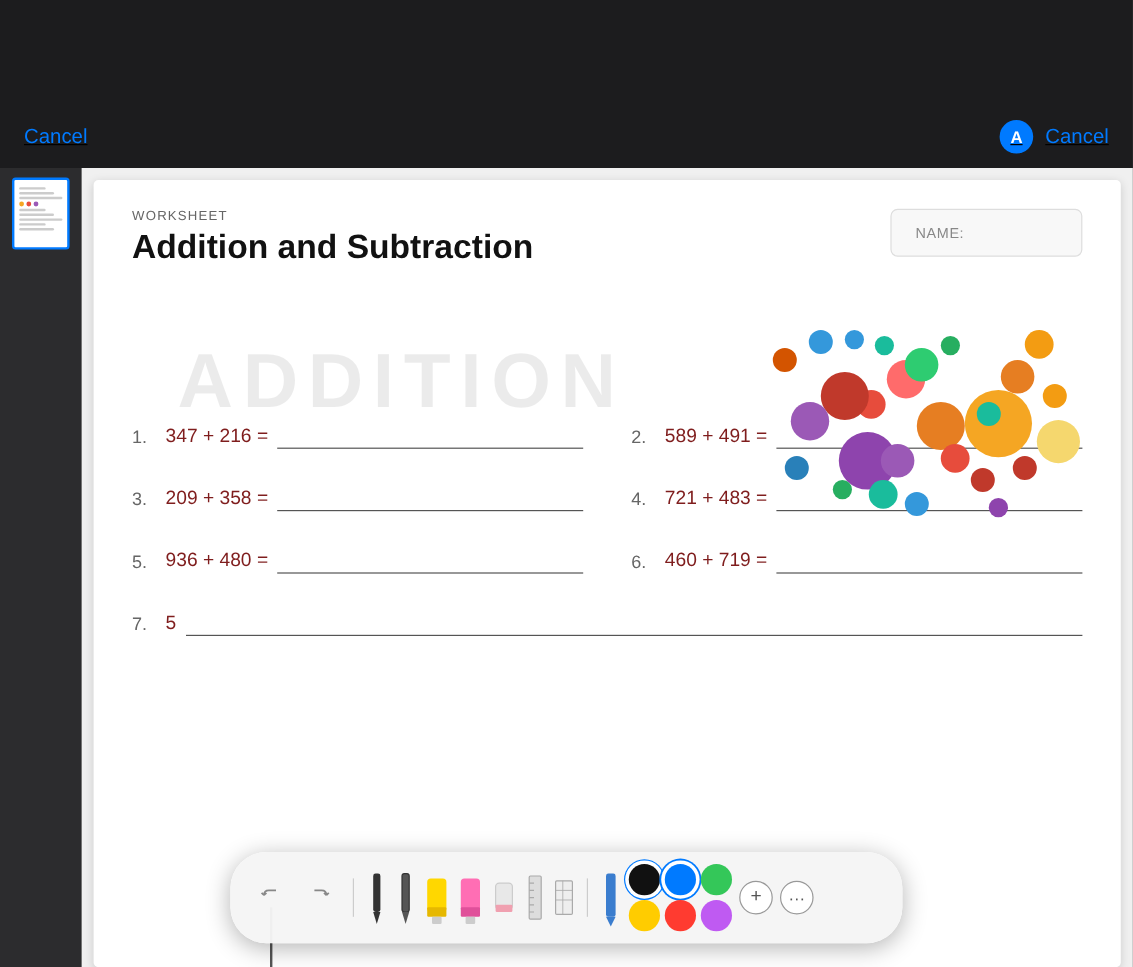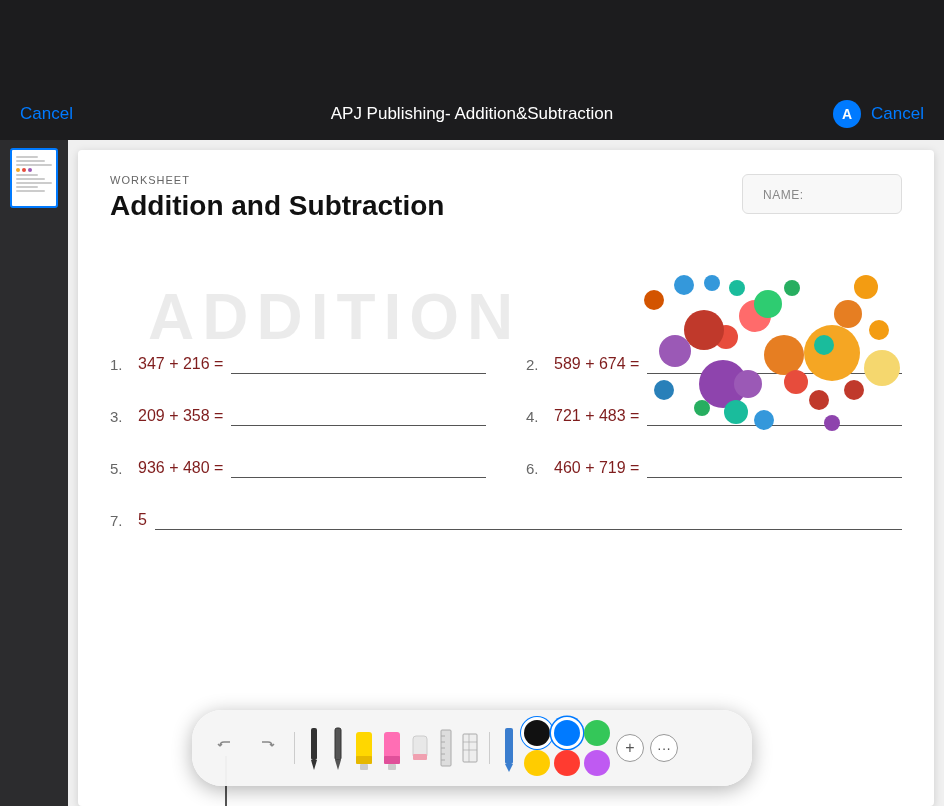--- a/index.html
+++ b/index.html
@@ -21,20 +21,21 @@
       align-items: flex-end;
       padding-bottom: 12px;
       padding-left: 20px;
       padding-right: 20px;
     }
     .top-bar-inner {
       width: 100%;
       display: flex;
       align-items: center;
       justify-content: space-between;
+      text-decoration: underline;
     }
     .cancel-btn {
       color: #007aff;
       font-size: 17px;
       background: none;
       border: none;
       cursor: pointer;
     }
     .title-text {
       font-size: 17px;
@@ -358,21 +359,20 @@
     }
   </style>
 </head>
 <body>
 
 <div class="vertical-indicator"></div>
 
 <div class="top-bar">
   <div class="top-bar-inner">
     <button class="cancel-btn">Cancel</button>
-    <span class="title-text">APJ Publishing- Addition&amp;Subtraction</span>
     <div class="right-controls">
       <div class="avatar-circle">A</div>
       <button class="assign-btn">Cancel</button>
     </div>
   </div>
 </div>
 
 <div class="main-content">
 
   <div class="sidebar">
@@ -442,21 +442,21 @@
 
       <div class="problems-area" id="problems-area">
           <div class="problem-row">
             <div class="problem">
               <span class="problem-num">1.</span>
               <span class="problem-text">347 + 216 =</span>
               <div class="answer-line"></div>
             </div>
             <div class="problem">
               <span class="problem-num">2.</span>
-              <span class="problem-text">589 + 674 =</span>
+              <span class="problem-text">589 + 491 =</span>
               <div class="answer-line"></div>
             </div>
           </div>
           <div class="problem-row">
             <div class="problem">
               <span class="problem-num">3.</span>
               <span class="problem-text">209 + 358 =</span>
               <div class="answer-line"></div>
             </div>
             <div class="problem">

